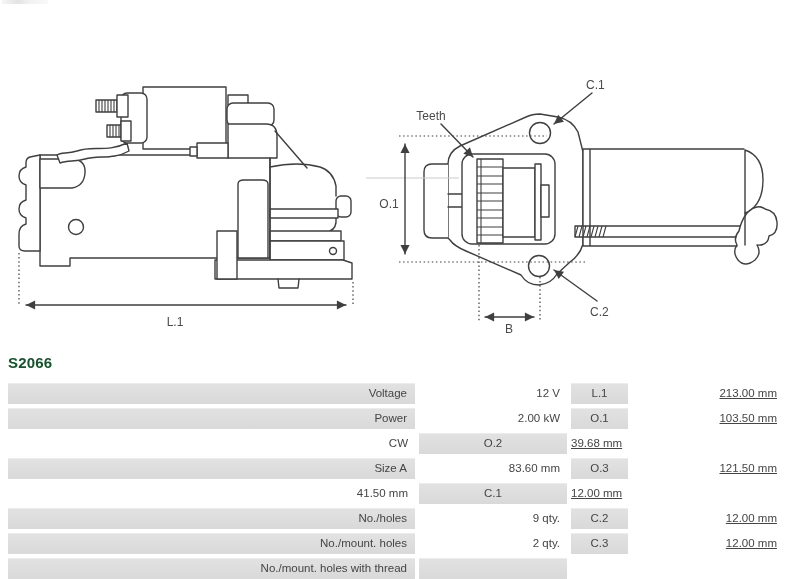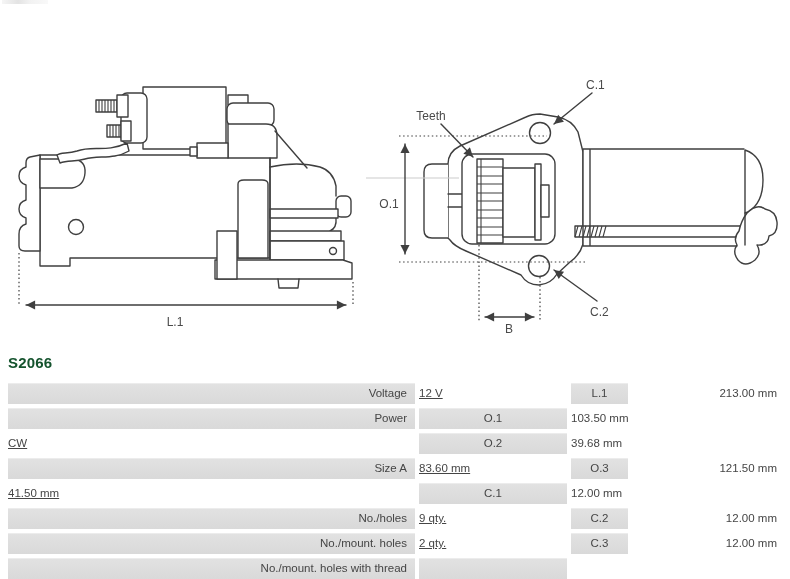--- a/index.html
+++ b/index.html
@@ -10,23 +10,23 @@
   .drawing-svg{position:absolute;left:0;top:0;}
   .product-code{position:absolute;left:8px;top:354px;font-size:15px;font-weight:700;
         color:#14532d;letter-spacing:.2px;}
   .spec-table{position:absolute;left:8px;top:383px;width:775px;}
   .spec-row{display:grid;grid-template-columns:407px 148px 57px 1fr;column-gap:4px;
         height:21px;margin-bottom:4px;font-size:11.5px;color:#454545;}
   .cell{line-height:21px;white-space:nowrap;overflow:hidden;}
   .cell.gray{background:linear-gradient(#e2e2e2,#d9d9d9);box-shadow:inset 0 1px 0 #ececec;}
   .cell.white{background:#ffffff;}
   .c1{text-align:right;padding-right:8px;}
-  .c2{padding-right:7px;text-decoration:underline;}
+  .c2{text-align:right;padding-right:7px;}
   .c3{text-align:center;}
-  .c4{text-align:right;padding-right:6px;}
+  .c4{text-align:right;padding-right:6px;text-decoration:underline;}
   
   .ln{stroke:#3f3f3f;stroke-width:1.4;fill:none;stroke-linejoin:round;stroke-linecap:round;}
   .wh{stroke:#3f3f3f;stroke-width:1.4;fill:#ffffff;stroke-linejoin:round;}
   .fillonly{fill:#ffffff;stroke:none;}
   .thin{stroke:#3f3f3f;stroke-width:1.1;fill:none;}
   .dot{stroke:#3f3f3f;stroke-width:1.2;fill:none;stroke-dasharray:1.5 2.6;}
   .center{stroke:#cccccc;stroke-width:1.2;fill:none;}
   .lbl{font-family:"Liberation Sans",sans-serif;font-size:12px;fill:#4a4a4a;}
 </style>
 </head>
@@ -179,20 +179,21 @@
   <div class="spec-table" id="spec-table">
     <div class="spec-row">
       <div class="cell gray c1">Voltage</div>
       <div class="cell white c2">12 V</div>
       <div class="cell gray c3">L.1</div>
       <div class="cell white c4">213.00 mm</div>
     </div>
 
     <div class="spec-row">
       <div class="cell gray c1">Power</div>
+      <div class="cell white c2">2.00 kW</div>
       <div class="cell gray c3">O.1</div>
       <div class="cell white c4">103.50 mm</div>
     </div>
 
     <div class="spec-row">
       <div class="cell white c2">CW</div>
       <div class="cell gray c3">O.2</div>
       <div class="cell white c4">39.68 mm</div>
     </div>
 

